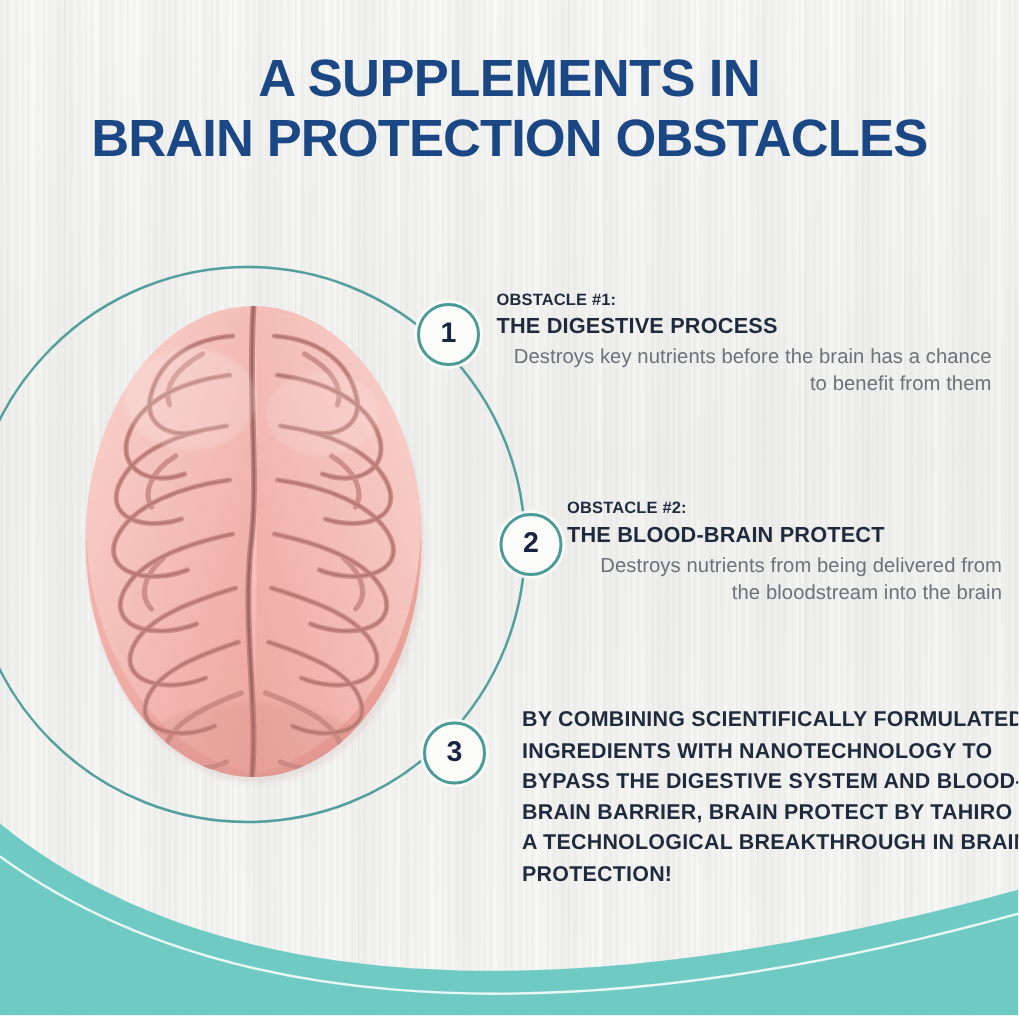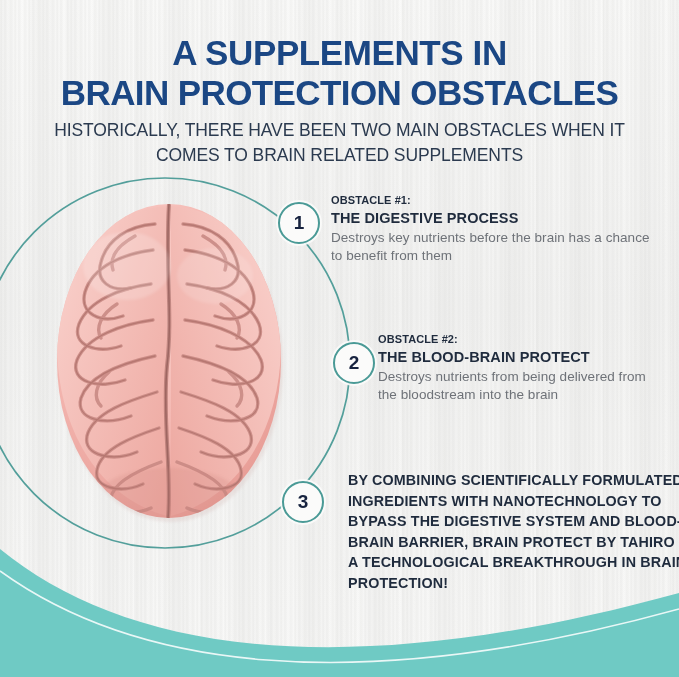--- a/index.html
+++ b/index.html
@@ -52,38 +52,37 @@
     color:#17233f;font-weight:bold;font-size:19px;
     box-shadow:0 0 0 2px rgba(251,251,250,0.9);
   }
   #badge1{left:278px;top:202px;}
   #badge2{left:333px;top:342px;}
   #badge3{left:282px;top:481px;}
   
   .block{position:absolute;}
   .b-kicker{color:#1f2b3d;font-weight:bold;font-size:11px;line-height:17px;letter-spacing:0.1px;}
   .b-title{color:#1f2b3d;font-weight:bold;font-size:14.5px;line-height:19px;letter-spacing:0.1px;}
-  .b-body{color:#6e7278;font-size:13.5px;line-height:18px;letter-spacing:0.05px;margin-top:1px;}
+  .b-body{color:#6e7278;font-size:13.5px;line-height:18px;letter-spacing:0.05px;margin-top:1px;text-align:right;}
   #block1{left:331px;top:192px;width:330px;}
   #block2{left:366px;top:331px;width:290px;margin-left:12px;}
   #block3{left:348px;top:470px;width:345px;}
   .b-final{color:#1f2b3d;font-weight:bold;font-size:14.3px;line-height:20.5px;letter-spacing:0.15px;}
   
   #wavesvg{position:absolute;left:0;bottom:0;width:679px;height:180px;}
 </style>
 </head>
 <body>
 
 <div id="poster">
 
   <div class="headline">
     <span>A SUPPLEMENTS IN</span>
     <span class="l2">BRAIN PROTECTION OBSTACLES</span>
   </div>
-  <div class="subhead">HISTORICALLY, THERE HAVE BEEN TWO MAIN OBSTACLES WHEN IT COMES TO BRAIN RELATED SUPPLEMENTS</div>
 
   <svg id="arcsvg" viewBox="0 0 679 677">
     <circle cx="165" cy="363" r="185" fill="none" stroke="#4a9a96" stroke-width="1.7" opacity="0.95"></circle>
   </svg>
 
   <div class="brain-wrap">
     <svg viewBox="0 0 268 330" width="268" height="330">
       <defs>
         <radialGradient id="bshade" cx="38%" cy="28%" r="78%">
           <stop offset="0%" stop-color="#fbd2cd"></stop>

